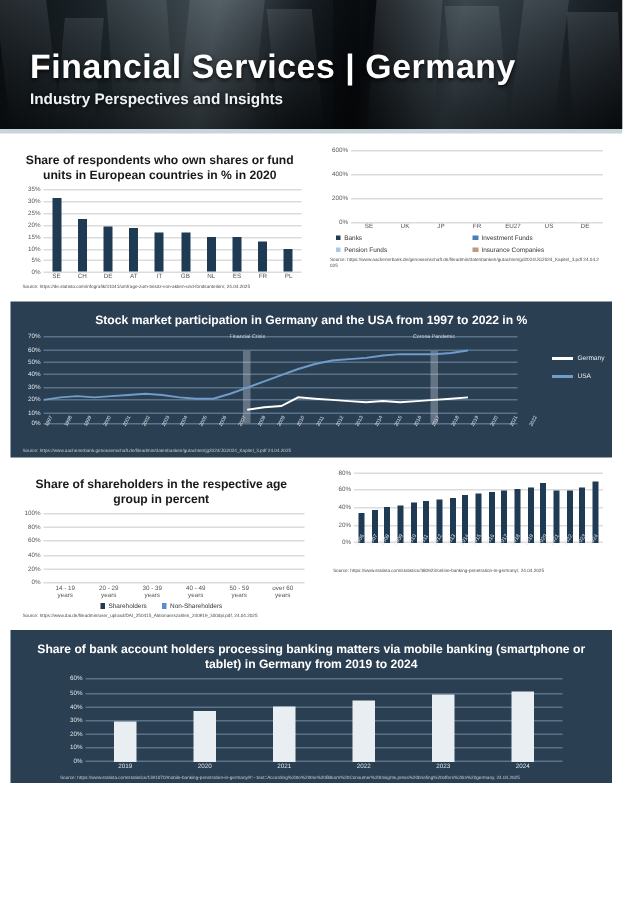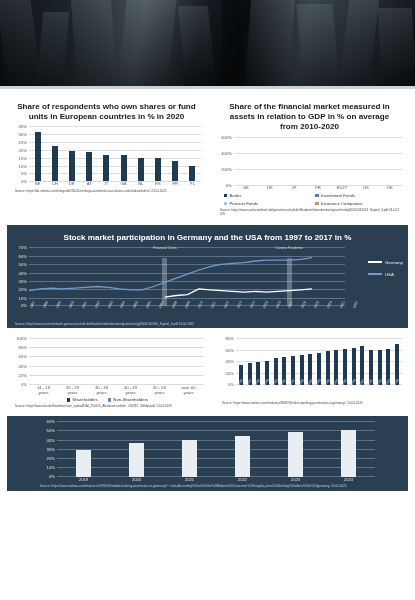--- a/index.html
+++ b/index.html
@@ -133,20 +133,24 @@
     <div class="bldg b2"></div>
     <div class="bldg b3"></div>
     <div class="bldg b4"></div>
     <div class="bldg b5"></div>
     <div class="bldg b6"></div>
     <div class="bldg b7"></div>
     <div class="bldg b8"></div>
     <div class="bldg b9"></div>
     <div class="bldg b10"></div>
     <div class="hdr-shade"></div>
+    <div class="hdr-text">
+      <div class="hdr-title">Financial Services  |  Germany</div>
+      <div class="hdr-sub">Industry Perspectives and Insights</div>
+    </div>
   </div>
   <div class="hdr-rule"></div>
 
   <div class="row" style="margin-top:5px;">
 
     <div class="panel" style="width:199px;">
       <div class="ct">Share of respondents who own shares or fund units in European countries in % in 2020</div>
       <div class="plot" style="height:56px;">
         <div class="yax">
           <div class="ylab" style="top:2%">35%</div>
@@ -190,21 +194,20 @@
           <div class="xl" style="flex: 1 1 0%;">GB</div>
           <div class="xl" style="flex: 1 1 0%;">NL</div>
           <div class="xl" style="flex: 1 1 0%;">ES</div>
           <div class="xl" style="flex: 1 1 0%;">FR</div>
           <div class="xl" style="flex: 1 1 0%;">PL</div>
         </div>
       <div class="src">Source: https://de.statista.com/infografik/31041/umfrage-zum-besitz-von-aktien-und-fondsanteilen/, 24.04.2025</div>
     </div>
 
     <div class="panel" style="width:195px;">
-      <div class="ct">Share of the financial market measured in assets in relation to GDP in % on average from 2010-2020</div>
       <div class="plot" style="height:50px;">
         <div class="yax">
           <div class="ylab" style="top:3%">600%</div>
           <div class="ylab" style="top:35%">400%</div>
           <div class="ylab" style="top:67%">200%</div>
           <div class="ylab" style="top:99%">0%</div>
         </div>
         <div class="grid">
           <div class="gl" style="top:3%"></div>
             <div class="gl" style="top:35%"></div>
@@ -281,21 +284,21 @@
           <div class="lg" style="flex: 0 0 46%;">
             <span class="sw" style="background: rgb(188, 154, 126);"></span>
             <span>Insurance Companies</span>
           </div>
         </div>
       <div class="src">Source: https://www.aachenerbank.de/genossenschaft.de/fileadmin/datenbanken/gutachten/gd2024/JG2024_Kapitel_3.pdf 24.04.2025</div>
     </div>
   </div>
 
   <div class="panel dark wide" style="padding-bottom:1px;">
-    <div class="ct">Stock market participation in Germany and the USA from 1997 to 2017 in %</div>
+    <div class="ct">Stock market participation in Germany and the USA from 1997 to 2022 in %</div>
     <div class="plot" style="height:60px;">
       <div class="yax">
         <div class="ylab" style="top:3%">70%</div>
         <div class="ylab" style="top:17%">60%</div>
         <div class="ylab" style="top:31%">50%</div>
         <div class="ylab" style="top:45%">40%</div>
         <div class="ylab" style="top:59%">30%</div>
         <div class="ylab" style="top:73%">20%</div>
         <div class="ylab" style="top:87%">10%</div>
         <div class="ylab" style="top:99%">0%</div>
@@ -358,20 +361,21 @@
         <div class="yr">2020</div>
         <div class="yr">2021</div>
         <div class="yr">2022</div>
       </div>
     <div class="src">Source: https://www.aachenerbank.genossenschaft.de/fileadmin/datenbanken/gutachten/jg2024/JG2024_Kapitel_3.pdf 24.04.2025</div>
   </div>
 
   <div class="row" style="margin-top:5px;">
 
     <div class="panel" style="width:201px;">
+      <div class="ct">Share of shareholders in the respective age group in percent</div>
       <div class="plot" style="height:48px;">
         <div class="yax">
           <div class="ylab" style="top:3%">100%</div>
           <div class="ylab" style="top:22%">80%</div>
           <div class="ylab" style="top:41%">60%</div>
           <div class="ylab" style="top:60%">40%</div>
           <div class="ylab" style="top:80%">20%</div>
           <div class="ylab" style="top:99%">0%</div>
         </div>
         <div class="grid">
@@ -487,20 +491,21 @@
           <div class="rot">2021</div>
           <div class="rot">2022</div>
           <div class="rot">2023</div>
           <div class="rot">2024</div>
         </div>
       <div class="src">Source: https://www.statista.com/statistics/380923/online-banking-penetration-in-germany/, 24.04.2025</div>
     </div>
   </div>
 
   <div class="panel dark wide" style="margin-top:4px;padding-bottom:1px;">
+    <div class="ct">Share of bank account holders processing banking matters via mobile banking (smartphone or tablet) in Germany from 2019 to 2024</div>
     <div class="plot" style="height:57px;margin:0 28px;">
       <div class="yax">
         <div class="ylab" style="top:3%">60%</div>
         <div class="ylab" style="top:19%">50%</div>
         <div class="ylab" style="top:35%">40%</div>
         <div class="ylab" style="top:51%">30%</div>
         <div class="ylab" style="top:67%">20%</div>
         <div class="ylab" style="top:83%">10%</div>
         <div class="ylab" style="top:99%">0%</div>
       </div>

